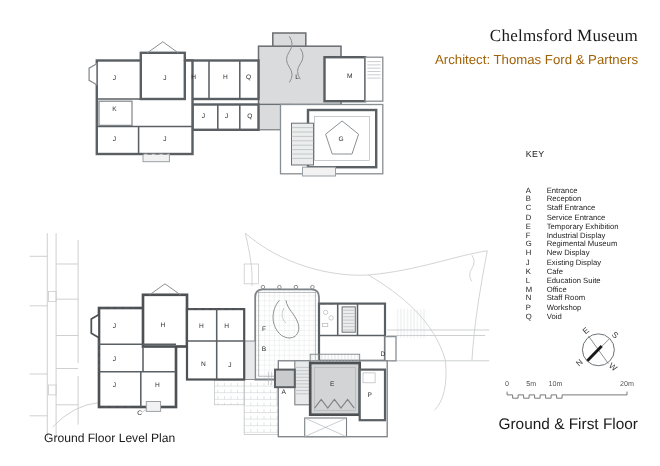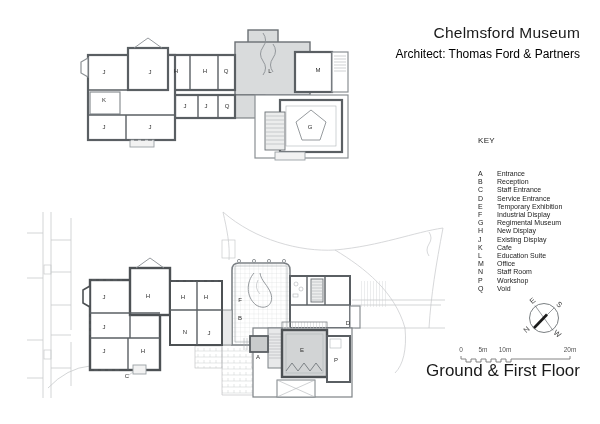--- a/index.html
+++ b/index.html
@@ -1,21 +1,21 @@
 <!DOCTYPE html>
 <html><head>
 <meta charset="utf-8">
 <style>
   html,body{margin:0;padding:0;background:#ffffff;}
   .page{position:relative;width:600px;height:424px;background:#ffffff;overflow:hidden;
         font-family:"Liberation Sans",sans-serif;color:#1a1a1a;}
   
   .header{position:absolute;top:24px;right:20px;text-align:right;}
-  .title{font-size:15.5px;letter-spacing:.2px;line-height:1.15;}
-  .subtitle{font-size:12px;margin-top:5px;color:#000000;}
+  .title{font-size:15.5px;letter-spacing:.2px;line-height:1.15;font-family:Liberation Serif, serif;}
+  .subtitle{font-size:12px;margin-top:5px;color:#a16207;}
   
   .plan{position:absolute;}
   .plan-first{left:30px;top:28px;width:320px;height:135px;}
   .plan-ground{left:15px;top:210px;width:430px;height:192px;}
   .plan svg{position:absolute;left:0;top:0;}
   .room-label{position:absolute;transform:translate(-50%,-50%);font-size:6px;color:#2e2e2e;
               line-height:1;pointer-events:none;}
   .caption{position:absolute;font-size:11px;color:#1a1a1a;}
   .caption-first{left:38px;top:159px;}
   .caption-ground{left:40px;top:393px;}
@@ -25,21 +25,21 @@
   .key-row{display:flex;font-size:7px;line-height:8.2px;color:#222;}
   .key-code{width:19px;flex:0 0 19px;}
   .key-label{flex:1;}
   
   .compass{position:absolute;left:514px;top:292px;width:62px;height:58px;}
   
   .scalebar{position:absolute;left:455px;top:346px;width:130px;height:20px;}
   .scalebar svg{position:absolute;left:0;top:0;}
   .scale-label{position:absolute;top:0;transform:translateX(-50%);font-size:6.5px;color:#555;}
   
-  .footer{position:absolute;top:362px;right:20px;text-align:left;font-size:17px;line-height:1.08;}
+  .footer{position:absolute;top:378px;right:20px;text-align:left;font-size:14px;line-height:1.08;}
   
   .room{fill:#fff;stroke:#5a5f63;stroke-width:2.2;}
   .room2{fill:#fff;stroke:#5a5f63;stroke-width:2;}
   .room-d{fill:#fff;stroke:#4d5154;stroke-width:2.4;}
   .room-d2{fill:#fff;stroke:#4d5154;stroke-width:2;}
   .room-l{fill:#fff;stroke:#8a8f93;stroke-width:1.2;}
   .room-dl{fill:#fff;stroke:#4d5154;stroke-width:1.6;}
   .gfill{fill:#d9dbdc;stroke:#6b7074;stroke-width:1.4;}
   .gfill2{fill:#d9dbdc;stroke:#6b7074;stroke-width:1;}
   .outline-light{fill:#fff;stroke:#8a8f93;stroke-width:1.2;}
@@ -218,20 +218,21 @@
       <span class="room-label" style="left: 89px; top: 141px;">J</span>
       <span class="room-label" style="left: 128px; top: 141px;">H</span>
       <span class="room-label" style="left: 112px; top: 166px;">C</span>
       <span class="room-label" style="left: 225px; top: 90px;">F</span>
       <span class="room-label" style="left: 225px; top: 108px;">B</span>
       <span class="room-label" style="left: 243px; top: 147px;">A</span>
       <span class="room-label" style="left: 287px; top: 140px;">E</span>
       <span class="room-label" style="left: 321px; top: 150px;">P</span>
       <span class="room-label" style="left: 333px; top: 113px;">D</span>
     </div>
+  <div class="caption caption-ground">Ground Floor Level Plan</div>
 
   <div class="key">
     <div class="key-heading">KEY</div>
     <div class="key-entries">
 
         <div class="key-row">
           <span class="key-code">A</span>
           <span class="key-label">Entrance</span>
         </div>
 

